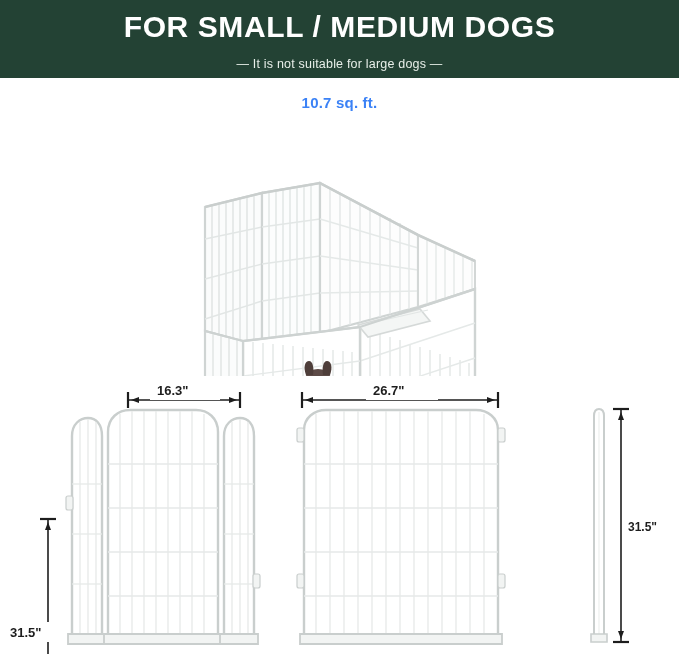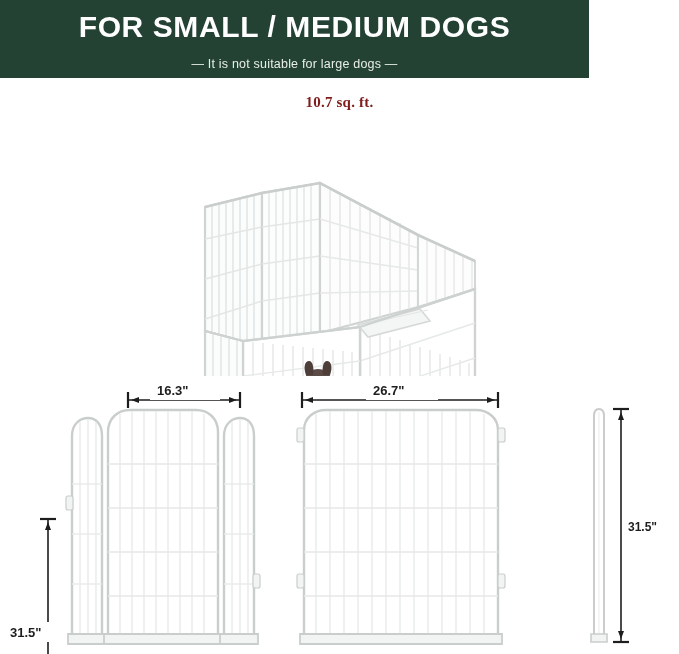--- a/index.html
+++ b/index.html
@@ -11,21 +11,21 @@
     width: 679px;
     height: 654px;
     font-family: "Liberation Sans", sans-serif;
     color: #1d1d1d;
     position: relative;
     overflow: hidden;
   }
 
   
   .banner {
-    width: 589px;
+    width: 679px;
     height: 78px;
     background: #234234;
     display: flex;
     flex-direction: column;
     align-items: center;
     justify-content: center;
     box-sizing: border-box;
     padding-top: 4px;
   }
   .banner-title {
@@ -84,21 +84,21 @@
   }
 </style>
 </head>
 <body>
 
 <div class="banner" style="background: rgb(35, 66, 52);">
   <div class="banner-title" style="color: rgb(255, 255, 255);">FOR SMALL / MEDIUM DOGS</div>
   <div class="banner-sub">— It is not suitable for large dogs —</div>
 </div>
 
-<div class="area-label" style="color: #7f1d1d; font-family: Liberation Serif, serif;">10.7 sq. ft.</div>
+<div class="area-label" style="color: #3b82f6;">10.7 sq. ft.</div>
 
 <div class="hero">
   <svg width="679" height="265" viewBox="0 0 679 265" xmlns="http://www.w3.org/2000/svg">
     <defs>
 
       <pattern id="meshA" width="9" height="200" patternUnits="userSpaceOnUse">
         <line x1="0.8" y1="0" x2="0.8" y2="200" stroke="#d9dcdb" stroke-width="1.6"></line>
       </pattern>
     </defs>
 

